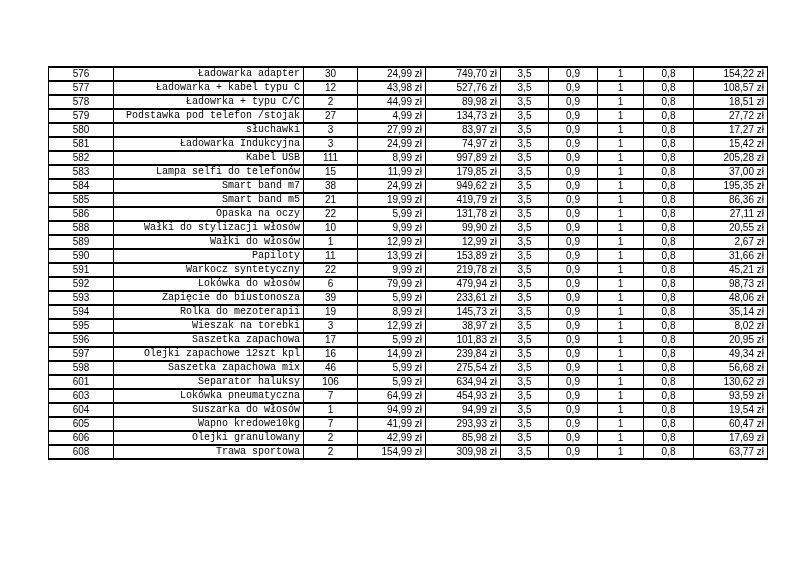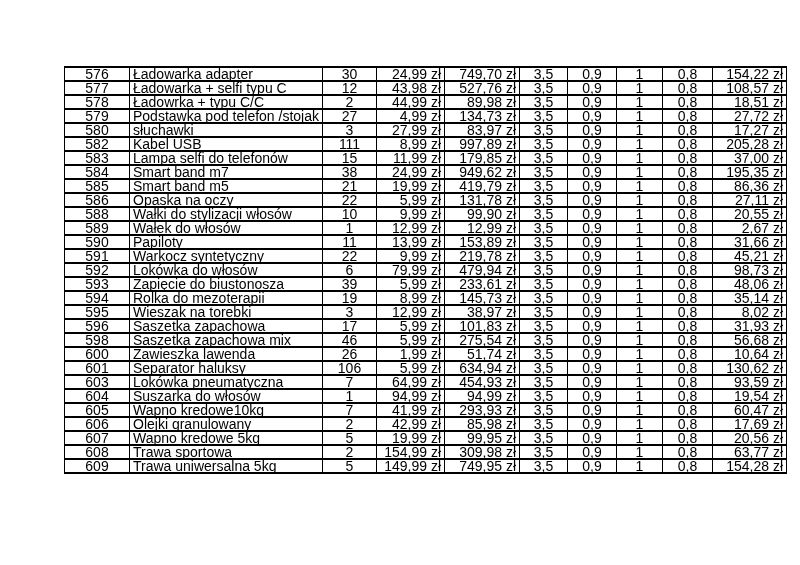--- a/index.html
+++ b/index.html
@@ -10,41 +10,41 @@
   }
   .page {
     position: relative;
     width: 800px;
     height: 565px;
     background: #ffffff;
     overflow: hidden;
   }
   table.sheet {
     position: absolute;
-    left: 64px;
+    left: 48px;
     top: 66px;
     border-collapse: collapse;
     table-layout: fixed;
-    font-size: 14px;
+    font-size: 10px;
     color: #000000;
   }
   table.sheet td {
     border-left: 1px solid #000000;
     border-right: 1px solid #000000;
     border-top: 2px solid #000000;
     border-bottom: 2px solid #000000;
     padding: 0 3px;
     height: 12px;
     line-height: 12px;
     white-space: nowrap;
     overflow: hidden;
     background: #ffffff;
   }
   td.al-c { text-align: center; }
-  td.al-l { text-align: left; }
+  td.al-l { text-align: right; font-family: Liberation Mono, monospace; }
   td.al-r { text-align: right; }
 </style>
 </head>
 <body>
 
 <div class="page">
   <table class="sheet">
     <colgroup>
       <col style="width:65px">
       <col style="width:190px">
@@ -65,21 +65,21 @@
           <td class="al-r">24,99 zł</td>
           <td class="al-r">749,70 zł</td>
           <td class="al-c">3,5</td>
           <td class="al-c">0,9</td>
           <td class="al-c">1</td>
           <td class="al-c">0,8</td>
           <td class="al-r">154,22 zł</td>
         </tr>
         <tr>
           <td class="al-c">577</td>
-          <td class="al-l">Ładowarka + selfi typu C</td>
+          <td class="al-l">Ładowarka + kabel typu C</td>
           <td class="al-c">12</td>
           <td class="al-r">43,98 zł</td>
           <td class="al-r">527,76 zł</td>
           <td class="al-c">3,5</td>
           <td class="al-c">0,9</td>
           <td class="al-c">1</td>
           <td class="al-c">0,8</td>
           <td class="al-r">108,57 zł</td>
         </tr>
         <tr>
@@ -112,20 +112,32 @@
           <td class="al-c">3</td>
           <td class="al-r">27,99 zł</td>
           <td class="al-r">83,97 zł</td>
           <td class="al-c">3,5</td>
           <td class="al-c">0,9</td>
           <td class="al-c">1</td>
           <td class="al-c">0,8</td>
           <td class="al-r">17,27 zł</td>
         </tr>
         <tr>
+          <td class="al-c">581</td>
+          <td class="al-l">Ładowarka Indukcyjna</td>
+          <td class="al-c">3</td>
+          <td class="al-r">24,99 zł</td>
+          <td class="al-r">74,97 zł</td>
+          <td class="al-c">3,5</td>
+          <td class="al-c">0,9</td>
+          <td class="al-c">1</td>
+          <td class="al-c">0,8</td>
+          <td class="al-r">15,42 zł</td>
+        </tr>
+        <tr>
           <td class="al-c">582</td>
           <td class="al-l">Kabel USB</td>
           <td class="al-c">111</td>
           <td class="al-r">8,99 zł</td>
           <td class="al-r">997,89 zł</td>
           <td class="al-c">3,5</td>
           <td class="al-c">0,9</td>
           <td class="al-c">1</td>
           <td class="al-c">0,8</td>
           <td class="al-r">205,28 zł</td>
@@ -185,21 +197,21 @@
           <td class="al-r">9,99 zł</td>
           <td class="al-r">99,90 zł</td>
           <td class="al-c">3,5</td>
           <td class="al-c">0,9</td>
           <td class="al-c">1</td>
           <td class="al-c">0,8</td>
           <td class="al-r">20,55 zł</td>
         </tr>
         <tr>
           <td class="al-c">589</td>
-          <td class="al-l">Wałek do włosów</td>
+          <td class="al-l">Wałki do włosów</td>
           <td class="al-c">1</td>
           <td class="al-r">12,99 zł</td>
           <td class="al-r">12,99 zł</td>
           <td class="al-c">3,5</td>
           <td class="al-c">0,9</td>
           <td class="al-c">1</td>
           <td class="al-c">0,8</td>
           <td class="al-r">2,67 zł</td>
         </tr>
         <tr>
@@ -277,47 +289,47 @@
         <tr>
           <td class="al-c">596</td>
           <td class="al-l">Saszetka zapachowa</td>
           <td class="al-c">17</td>
           <td class="al-r">5,99 zł</td>
           <td class="al-r">101,83 zł</td>
           <td class="al-c">3,5</td>
           <td class="al-c">0,9</td>
           <td class="al-c">1</td>
           <td class="al-c">0,8</td>
-          <td class="al-r">31,93 zł</td>
+          <td class="al-r">20,95 zł</td>
+        </tr>
+        <tr>
+          <td class="al-c">597</td>
+          <td class="al-l">Olejki zapachowe 12szt kpl</td>
+          <td class="al-c">16</td>
+          <td class="al-r">14,99 zł</td>
+          <td class="al-r">239,84 zł</td>
+          <td class="al-c">3,5</td>
+          <td class="al-c">0,9</td>
+          <td class="al-c">1</td>
+          <td class="al-c">0,8</td>
+          <td class="al-r">49,34 zł</td>
         </tr>
         <tr>
           <td class="al-c">598</td>
           <td class="al-l">Saszetka zapachowa mix</td>
           <td class="al-c">46</td>
           <td class="al-r">5,99 zł</td>
           <td class="al-r">275,54 zł</td>
           <td class="al-c">3,5</td>
           <td class="al-c">0,9</td>
           <td class="al-c">1</td>
           <td class="al-c">0,8</td>
           <td class="al-r">56,68 zł</td>
         </tr>
         <tr>
-          <td class="al-c">600</td>
-          <td class="al-l">Zawieszka lawenda</td>
-          <td class="al-c">26</td>
-          <td class="al-r">1,99 zł</td>
-          <td class="al-r">51,74 zł</td>
-          <td class="al-c">3,5</td>
-          <td class="al-c">0,9</td>
-          <td class="al-c">1</td>
-          <td class="al-c">0,8</td>
-          <td class="al-r">10,64 zł</td>
-        </tr>
-        <tr>
           <td class="al-c">601</td>
           <td class="al-l">Separator haluksy</td>
           <td class="al-c">106</td>
           <td class="al-r">5,99 zł</td>
           <td class="al-r">634,94 zł</td>
           <td class="al-c">3,5</td>
           <td class="al-c">0,9</td>
           <td class="al-c">1</td>
           <td class="al-c">0,8</td>
           <td class="al-r">130,62 zł</td>
@@ -364,50 +376,26 @@
           <td class="al-c">2</td>
           <td class="al-r">42,99 zł</td>
           <td class="al-r">85,98 zł</td>
           <td class="al-c">3,5</td>
           <td class="al-c">0,9</td>
           <td class="al-c">1</td>
           <td class="al-c">0,8</td>
           <td class="al-r">17,69 zł</td>
         </tr>
         <tr>
-          <td class="al-c">607</td>
-          <td class="al-l">Wapno kredowe 5kg</td>
-          <td class="al-c">5</td>
-          <td class="al-r">19,99 zł</td>
-          <td class="al-r">99,95 zł</td>
-          <td class="al-c">3,5</td>
-          <td class="al-c">0,9</td>
-          <td class="al-c">1</td>
-          <td class="al-c">0,8</td>
-          <td class="al-r">20,56 zł</td>
-        </tr>
-        <tr>
           <td class="al-c">608</td>
           <td class="al-l">Trawa sportowa</td>
           <td class="al-c">2</td>
           <td class="al-r">154,99 zł</td>
           <td class="al-r">309,98 zł</td>
           <td class="al-c">3,5</td>
           <td class="al-c">0,9</td>
           <td class="al-c">1</td>
           <td class="al-c">0,8</td>
           <td class="al-r">63,77 zł</td>
         </tr>
-        <tr>
-          <td class="al-c">609</td>
-          <td class="al-l">Trawa uniwersalna 5kg</td>
-          <td class="al-c">5</td>
-          <td class="al-r">149,99 zł</td>
-          <td class="al-r">749,95 zł</td>
-          <td class="al-c">3,5</td>
-          <td class="al-c">0,9</td>
-          <td class="al-c">1</td>
-          <td class="al-c">0,8</td>
-          <td class="al-r">154,28 zł</td>
-        </tr>
       </tbody>
   </table>
 </div>
 
 </body></html>

